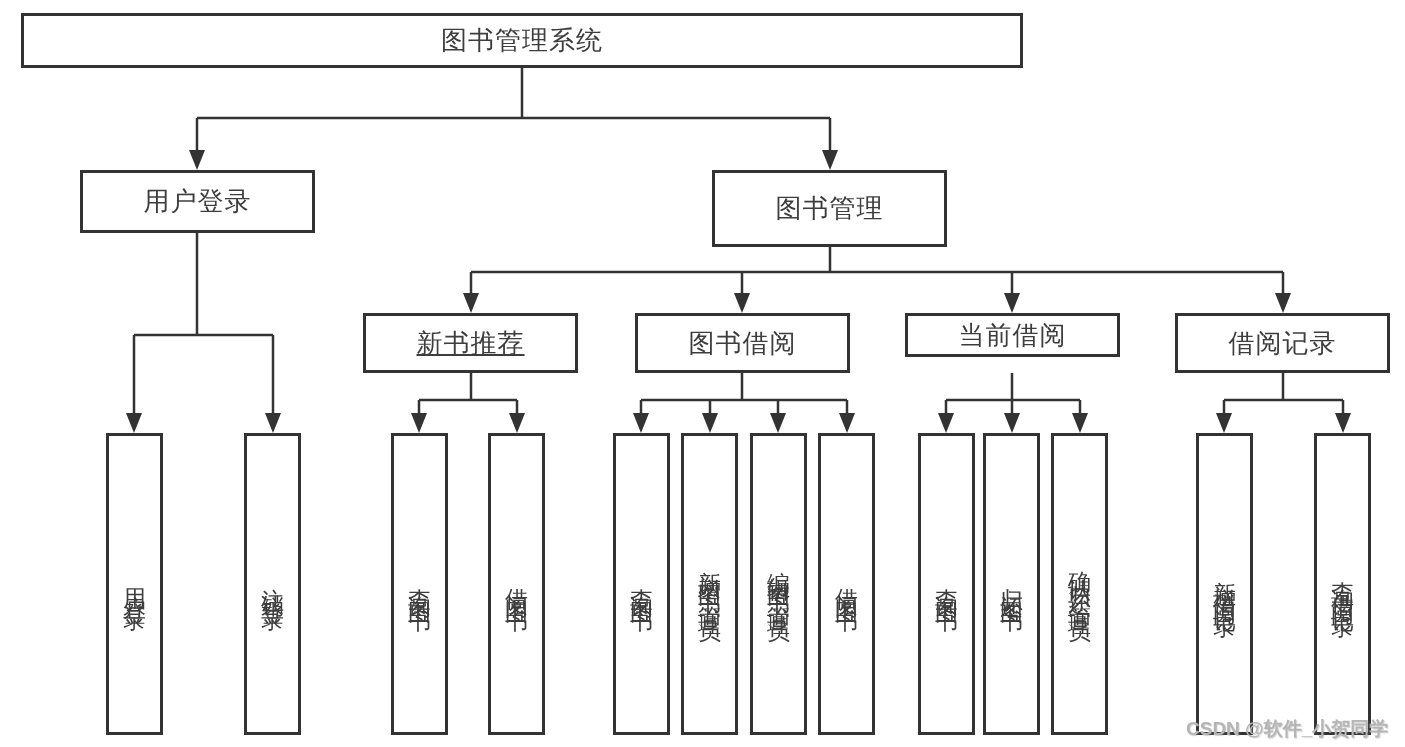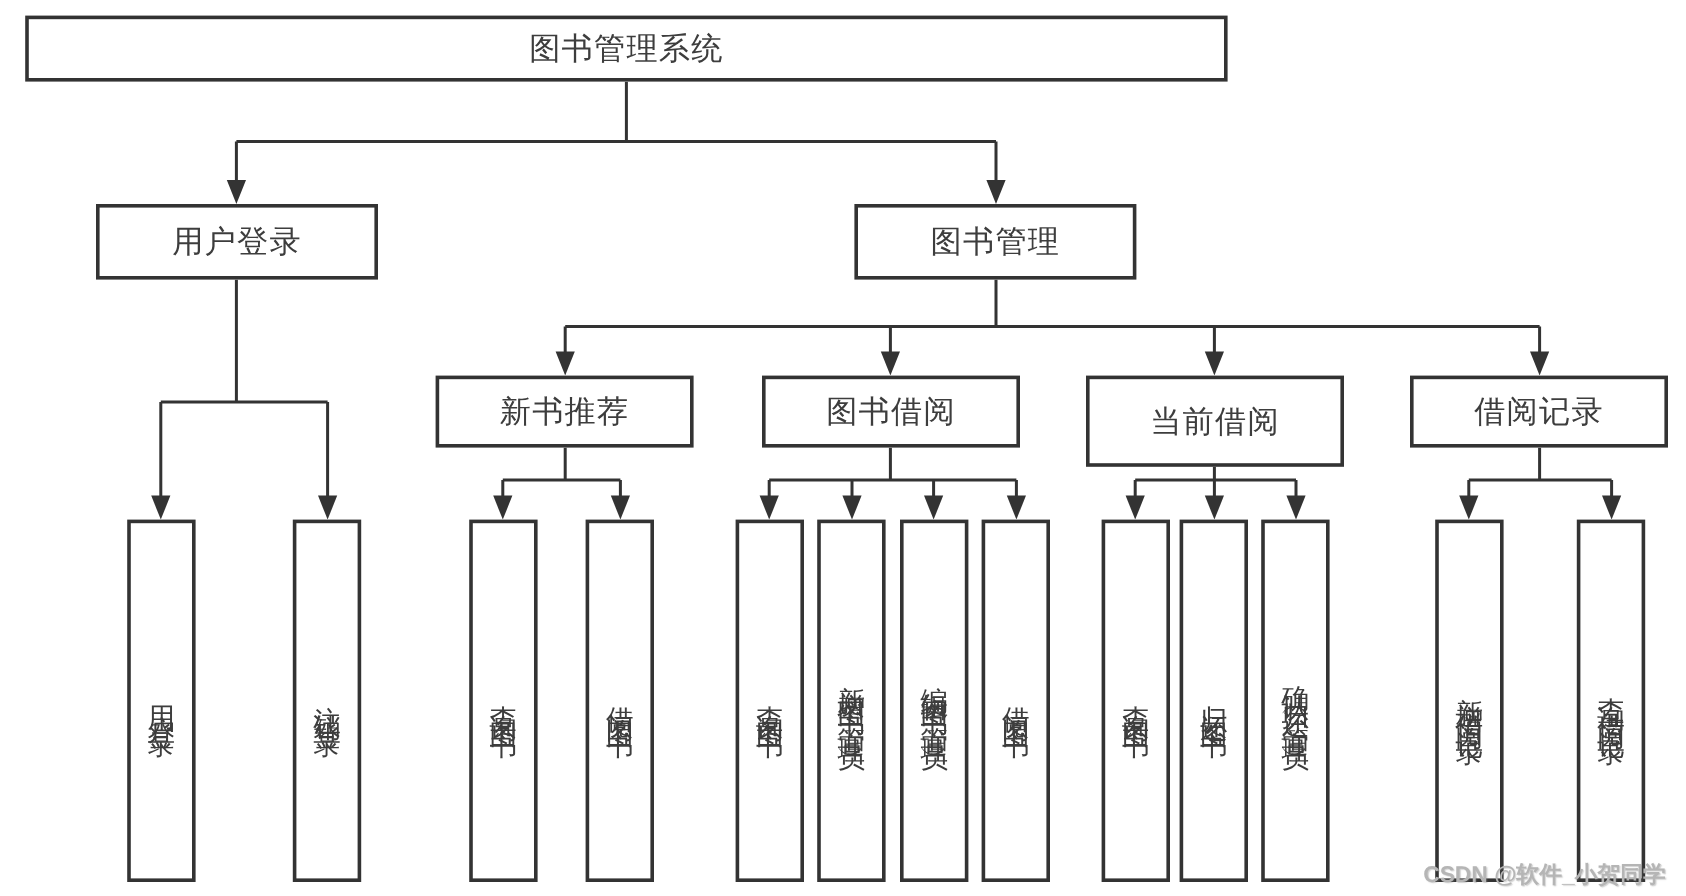--- a/index.html
+++ b/index.html
@@ -33,24 +33,24 @@
   .v{
     writing-mode:vertical-rl;
     text-orientation:mixed;
     font-size:23px;
     letter-spacing:7px;
     line-height:1;
   }
   
   .n-root{left:21px;top:13px;width:1002px;height:55px;}
   .n-user-login{left:80px;top:170px;width:235px;height:63px;}
-  .n-book-mgmt{left:712px;top:170px;width:235px;height:63px;}
-  .n-new-book-rec{left:363px;top:313px;width:215px;height:60px;}
+  .n-book-mgmt{left:712px;top:170px;width:235px;height:77px;}
+  .n-new-book-rec{left:363px;top:313px;width:215px;height:60px;text-decoration:underline;}
   .n-book-borrow{left:635px;top:313px;width:215px;height:60px;}
-  .n-current-borrow{left:905px;top:313px;width:215px;height:76px;}
+  .n-current-borrow{left:905px;top:313px;width:215px;height:44px;}
   .n-borrow-records{left:1175px;top:313px;width:215px;height:60px;}
   .leaf{top:433px;width:57px;height:302px;}
   .l1{left:106px;} .l2{left:244px;}
   .l3{left:391px;} .l4{left:488px;}
   .l5{left:613px;} .l6{left:681px;} .l7{left:750px;} .l8{left:818px;}
   .l9{left:918px;} .l10{left:983px;} .l11{left:1051px;}
   .l12{left:1196px;} .l13{left:1314px;}
   #watermark{
     position:absolute;left:1186px;top:716px;width:215px;
     font-size:19px;color:var(--watermark);

